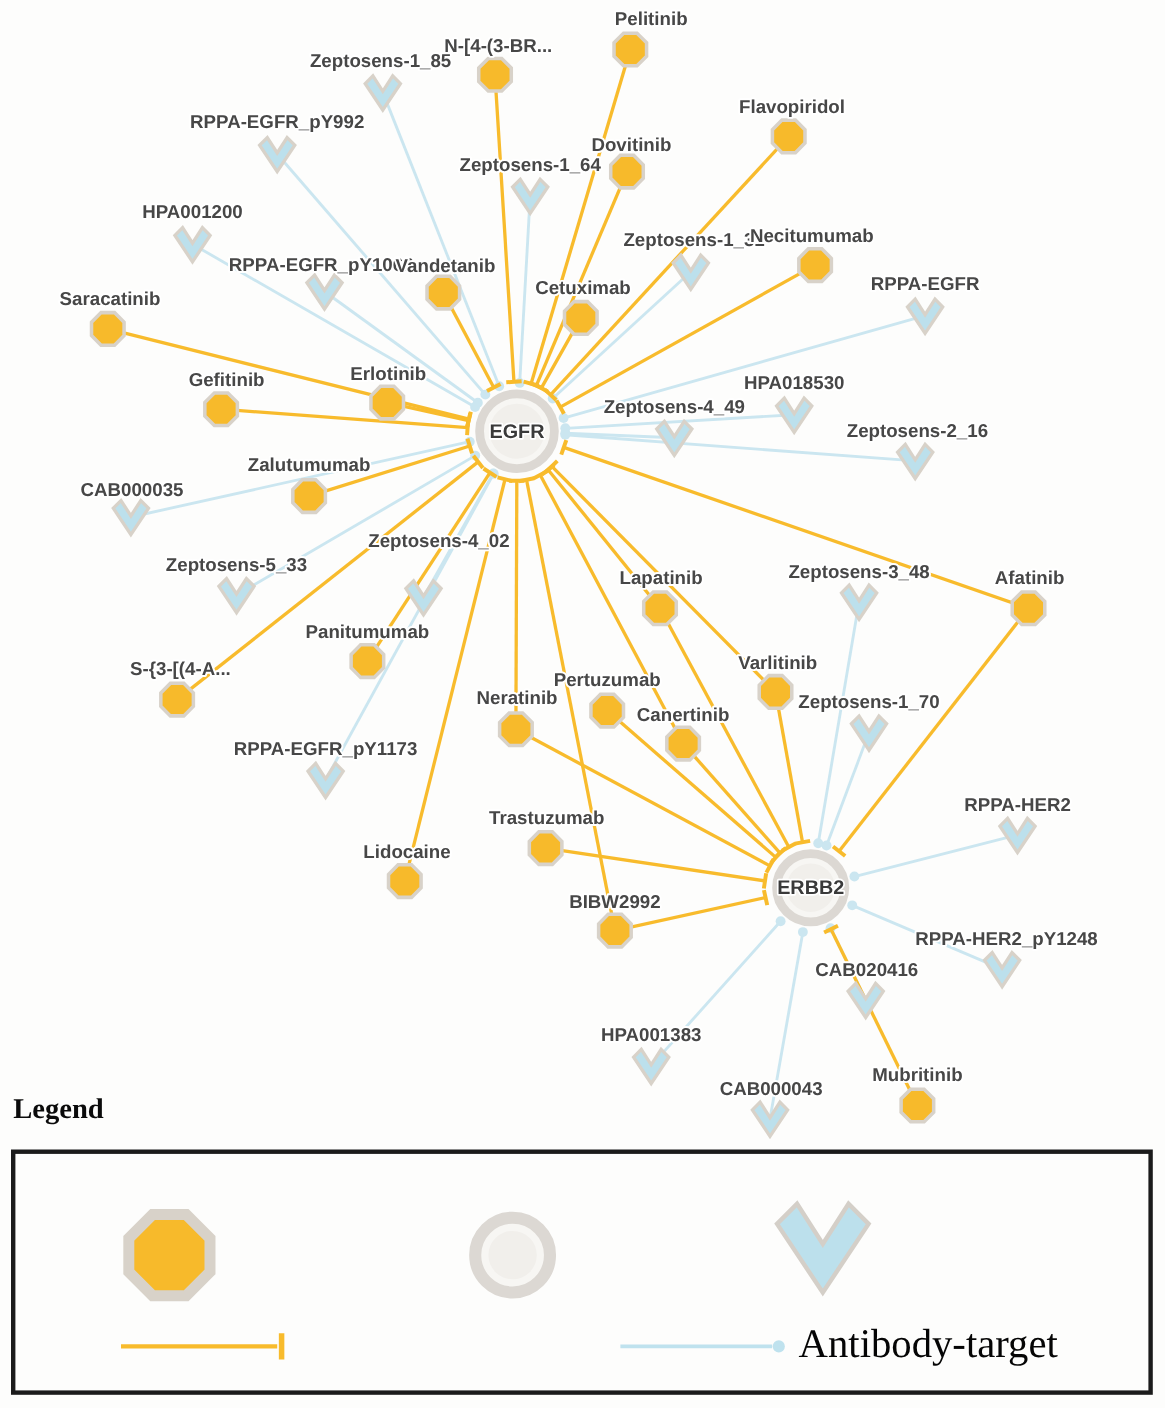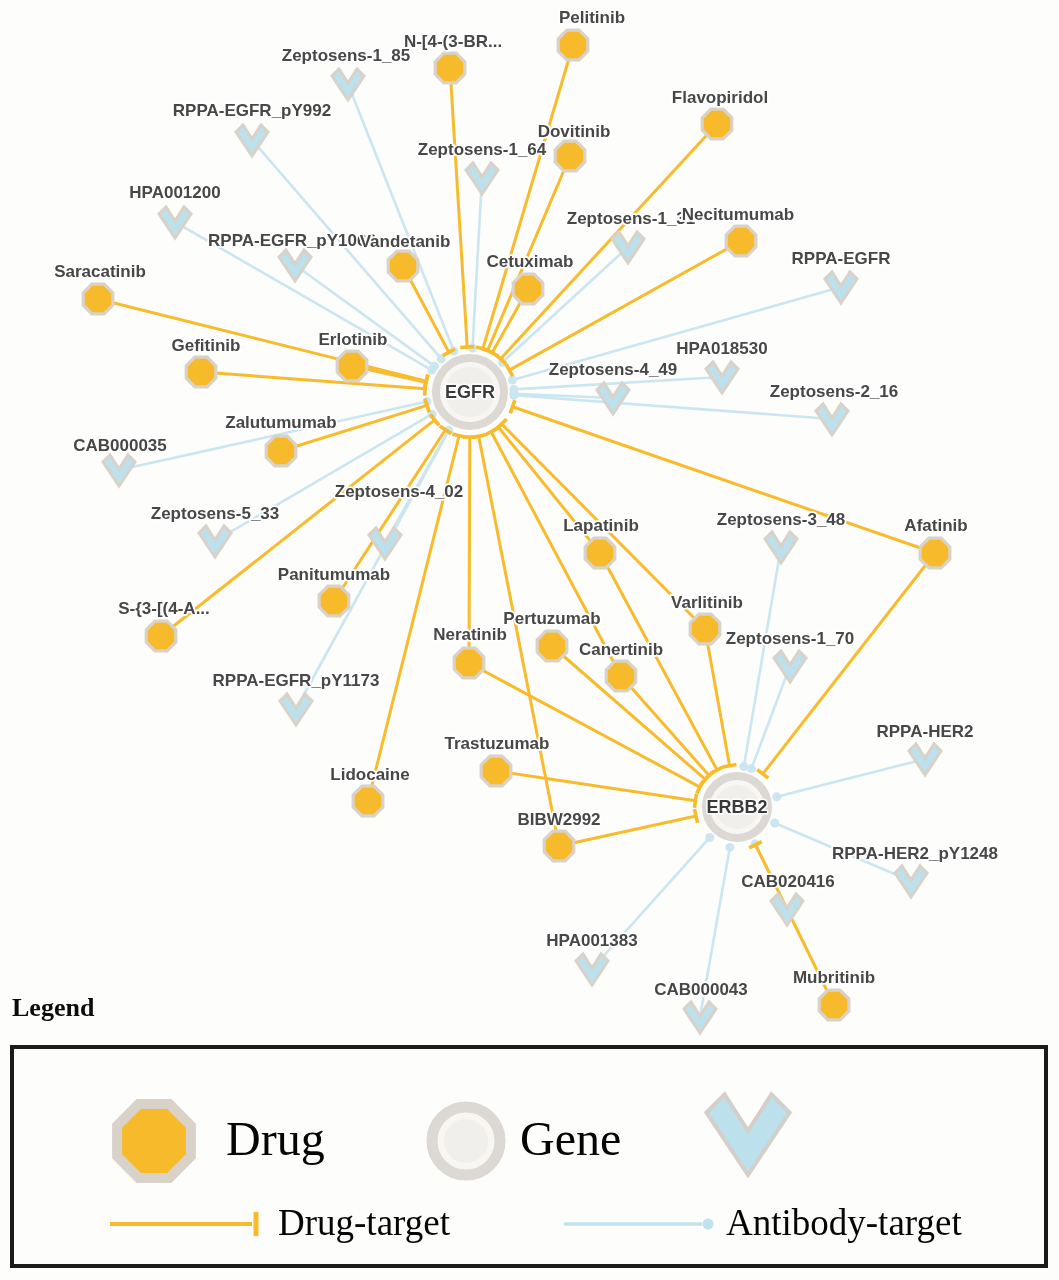--- a/index.html
+++ b/index.html
@@ -330,37 +330,34 @@
       </g>
     </svg>
 
   <div class="legend-title">Legend</div>
 
   <div class="legend-box">
 
     <svg class="abs" style="left:86px;top:38px;" width="108" height="108">
       <polygon points="90.9,69.3 69.3,90.9 38.7,90.9 17.1,69.3 17.1,38.7 38.7,17.1 69.3,17.1 90.9,38.7" fill="#F7BA2B" stroke="#D8D2C9" stroke-width="10" transform="translate(0,0)"></polygon>
     </svg>
-    <span class="abs legend-node-label" style="left:212px;top:62px;">Drug</span>
 
     <svg class="abs" style="left:402px;top:42px;" width="100" height="100">
       <circle cx="50" cy="50" r="34" fill="#F7F6F3" stroke="#DCD8D3" stroke-width="11"></circle>
       <circle cx="50" cy="50" r="22" fill="#F1EFEB"></circle>
     </svg>
-    <span class="abs legend-node-label" style="left:506px;top:62px;">Gene</span>
 
     <svg class="abs" style="left:682px;top:38px;" width="104" height="104">
       <path d="M52,88 L10.4,25.6 L28.6,7.4 L52,43.8 L75.4,7.4 L93.6,25.6 Z" fill="#BCE0EC" stroke="#D4CFC8" stroke-width="4"></path>
     </svg>
 
     <svg class="abs" style="left:92px;top:155px;" width="165" height="40">
       <line x1="4" y1="20" x2="146" y2="20" stroke="#F8BB2C" stroke-width="4"></line>
       <line x1="150" y1="8" x2="150" y2="32" stroke="#F8BB2C" stroke-width="5"></line>
     </svg>
-    <span class="abs legend-edge-label" style="left:264px;top:152px;">Drug-target</span>
 
     <svg class="abs" style="left:548px;top:155px;" width="160" height="40">
       <line x1="2" y1="20" x2="140" y2="20" stroke="#BFE2EE" stroke-width="3.5"></line>
       <circle cx="146" cy="20" r="5.5" fill="#BFE2EE"></circle>
     </svg>
     <span class="abs legend-edge-label" style="left:712px;top:152px;text-align:right;">Antibody-target</span>
 
   </div>
 </div>
 

